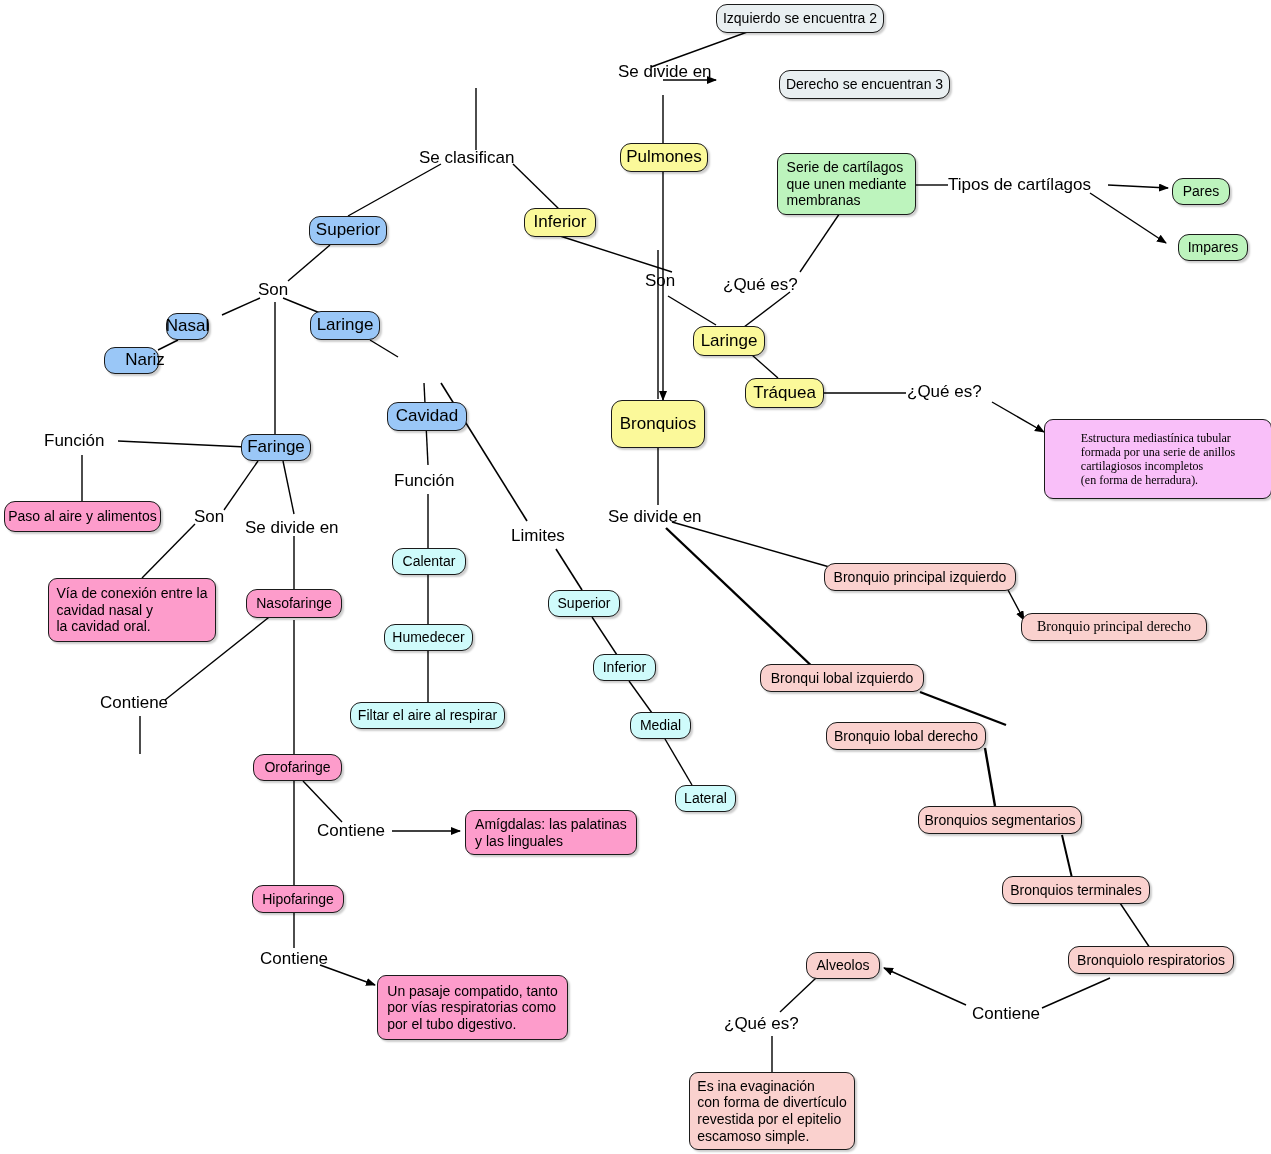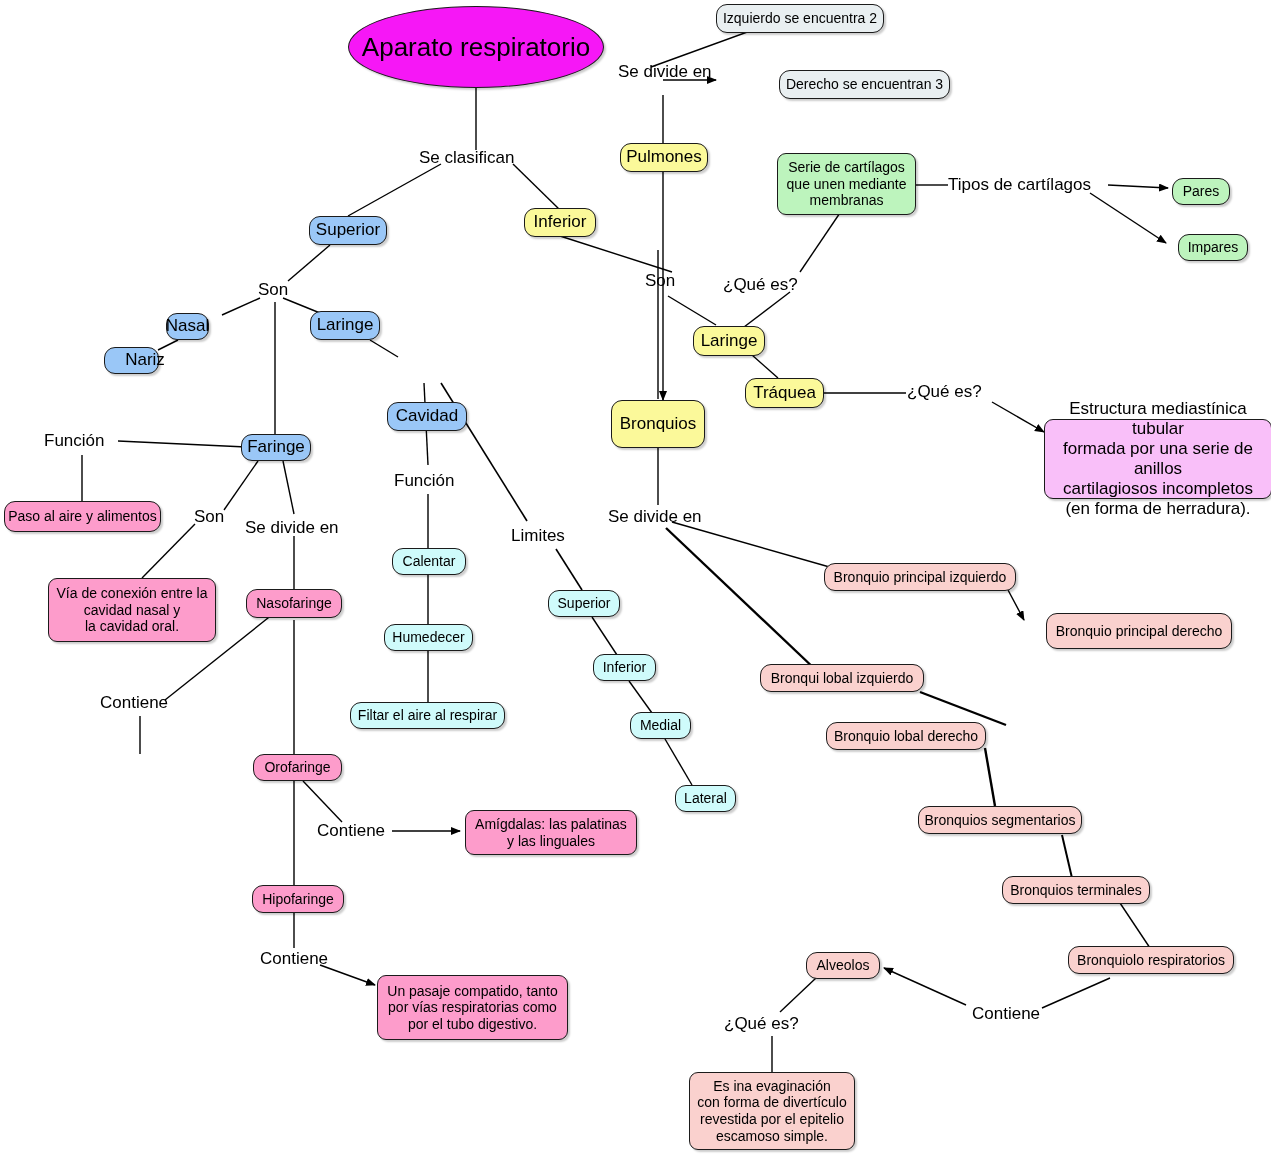--- a/index.html
+++ b/index.html
@@ -1,21 +1,21 @@
 <!DOCTYPE html>
 <html><head>
 <meta charset="utf-8">
 <style>
   html,body{margin:0;padding:0;background:#ffffff;}
   body{font-family:"Liberation Sans","DejaVu Sans",sans-serif;}
   #canvas{position:relative;width:1271px;height:1154px;background:#fff;overflow:hidden;}
   svg.edges{position:absolute;left:0;top:0;width:1271px;height:1154px;pointer-events:none;}
 
   .node{position:absolute;box-sizing:border-box;border:1.4px solid #1b1b1b;
-        display:flex;align-items:center;justify-content:center;text-align:center;
+        display:flex;align-items:center;justify-content:center;text-align:left;
         line-height:1.18;color:#000;box-shadow:2px 2px 2px rgba(0,0,0,0.20);}
   .node span{display:block;padding:0 2px;}
 
   .r-oval{border-radius:50%;}
   .r-pill{border-radius:11px;}
   .r-box{border-radius:9px;}
 
   
   .c-magenta{background:#f617f6;}
   .c-blue{background:#9ac7f7;}
@@ -26,21 +26,21 @@
   .c-pink{background:#fd9ccb;}
   .c-cyan{background:#cffbfb;}
   .c-salmon{background:#fad1ce;}
 
   .label{position:absolute;color:#000;background:transparent;white-space:nowrap;
          font-size:17px;line-height:1;}
 
   .title-oval{font-size:26px;}
   .fs17{font-size:17px;}
   .fs14{font-size:14px;}
-  .fs13{font-size:17px;}
+  .fs13{font-size:12px;font-family:Liberation Serif, serif;}
 </style>
 </head>
 <body>
 
 <div id="canvas">
 
   <svg class="edges" viewBox="0 0 1271 1154">
     <defs>
       <marker id="arw" markerWidth="11" markerHeight="11" refX="9" refY="4" orient="auto" markerUnits="userSpaceOnUse">
         <path d="M0,0 L10,4 L0,8 z" fill="#000"></path>
@@ -111,23 +111,20 @@
       <path d="M985,748 L995,806" stroke-width="2.4"></path>
       <path d="M1062,835 L1072,878" stroke-width="2"></path>
       <path d="M1118,900 L1150,948"></path>
       <path d="M1110,978 L1042,1008"></path>
       <path d="M966,1005 L884,968" marker-end="url(#arw)"></path>
       <path d="M816,978 L780,1012"></path>
       <path d="M772,1036 L772,1072"></path>
     </g>
   </svg>
 
-  <div class="node r-oval c-magenta title-oval" style="left:348px;top:6px;width:256px;height:82px;">
-    <span>Aparato respiratorio</span>
-  </div>
 
   <div class="label fs17" style="left:419px;top:149px;">Se clasifican</div>
 
   <div class="node r-pill c-blue fs17" style="left:309px;top:216px;width:78px;height:29px;">
     <span>Superior</span>
   </div>
 
   <div class="label fs17" style="left:258px;top:281px;">Son</div>
 
   <div class="node r-pill c-blue fs17" style="left:166px;top:313px;width:43px;height:27px;">
@@ -286,21 +283,21 @@
   <div class="node r-pill c-yellow fs17" style="left:611px;top:400px;width:94px;height:48px;">
     <span>Bronquios</span>
   </div>
 
   <div class="label fs17" style="left:608px;top:508px;">Se divide en</div>
 
   <div class="node r-pill c-salmon fs14" style="left:824px;top:563px;width:192px;height:28px;">
     <span>Bronquio principal izquierdo</span>
   </div>
 
-  <div class="node r-pill c-salmon fs14" style="left:1046px;top:613px;width:186px;height:36px;">
+  <div class="node r-pill c-salmon fs14" style="left:1021px;top:613px;width:186px;height:28px;font-family:Liberation Serif, serif;">
     <span>Bronquio principal derecho</span>
   </div>
 
   <div class="node r-pill c-salmon fs14" style="left:760px;top:664px;width:164px;height:28px;">
     <span>Bronqui lobal izquierdo</span>
   </div>
 
   <div class="node r-pill c-salmon fs14" style="left:826px;top:722px;width:160px;height:28px;">
     <span>Bronquio lobal derecho</span>
   </div>

